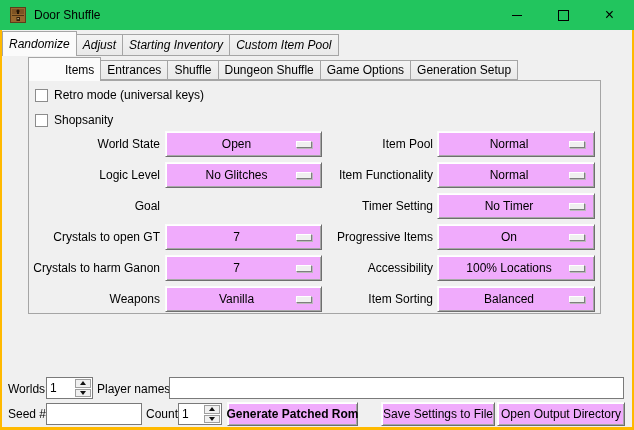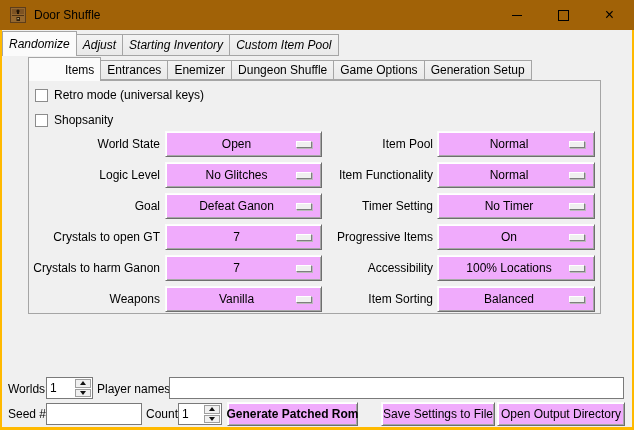--- a/index.html
+++ b/index.html
@@ -1,21 +1,21 @@
 <!DOCTYPE html>
 <html><head>
 <meta charset="utf-8">
 <style>
   html,body{margin:0;padding:0;}
   body{font-family:"Liberation Sans", sans-serif;font-size:12px;color:#000;}
   .window{position:relative;width:634px;height:430px;background:#FFB900;overflow:hidden;}
   .client{position:absolute;left:2px;top:30px;width:630px;height:397px;background:#F0F0F0;}
 
   
-  .titlebar{position:absolute;left:0;top:0;width:634px;height:30px;background:#a16207;}
+  .titlebar{position:absolute;left:0;top:0;width:634px;height:30px;background:#22c55e;}
   .title-icon{position:absolute;left:10px;top:7px;width:16px;height:16px;}
   .window-title{position:absolute;left:34px;top:0;height:30px;line-height:30px;color:#000;}
   .winbtn{position:absolute;top:0;height:30px;width:46px;display:flex;align-items:center;justify-content:center;cursor:default;}
   .btn-min{left:494px;} .btn-max{left:540px;} .btn-close{left:587px;width:45px;}
   .ico-min{width:10px;height:1px;background:#000;}
   .ico-max{width:9px;height:9px;border:1px solid #000;}
   .ico-close{font-size:16px;line-height:16px;color:#000;}
 
   
   .tabbar{position:absolute;display:flex;align-items:flex-end;z-index:2;}
@@ -113,21 +113,21 @@
   </div>
 
   <div class="tabbar inner-tabbar">
     <div class="tab selected">
         <span>Items</span>
       </div>
     <div class="tab">
         <span>Entrances</span>
       </div>
     <div class="tab">
-        <span>Enemizer</span>
+        <span>Shuffle</span>
       </div>
     <div class="tab">
         <span>Dungeon Shuffle</span>
       </div>
     <div class="tab">
         <span>Game Options</span>
       </div>
     <div class="tab">
         <span>Generation Setup</span>
       </div>
@@ -150,24 +150,20 @@
     <span class="indicator"></span>
   </div>
 
   <div class="optlabel col-l" style="top:162px;">Logic Level</div>
   <div class="optbtn raised col-l" style="top:162px;">
     <span class="val">No Glitches</span>
     <span class="indicator"></span>
   </div>
 
   <div class="optlabel col-l" style="top:193px;">Goal</div>
-  <div class="optbtn raised col-l" style="top:193px;">
-    <span class="val">Defeat Ganon</span>
-    <span class="indicator"></span>
-  </div>
 
   <div class="optlabel col-l" style="top:224px;">Crystals to open GT</div>
   <div class="optbtn raised col-l" style="top:224px;">
     <span class="val">7</span>
     <span class="indicator"></span>
   </div>
 
   <div class="optlabel col-l" style="top:255px;">Crystals to harm Ganon</div>
   <div class="optbtn raised col-l" style="top:255px;">
     <span class="val">7</span>

